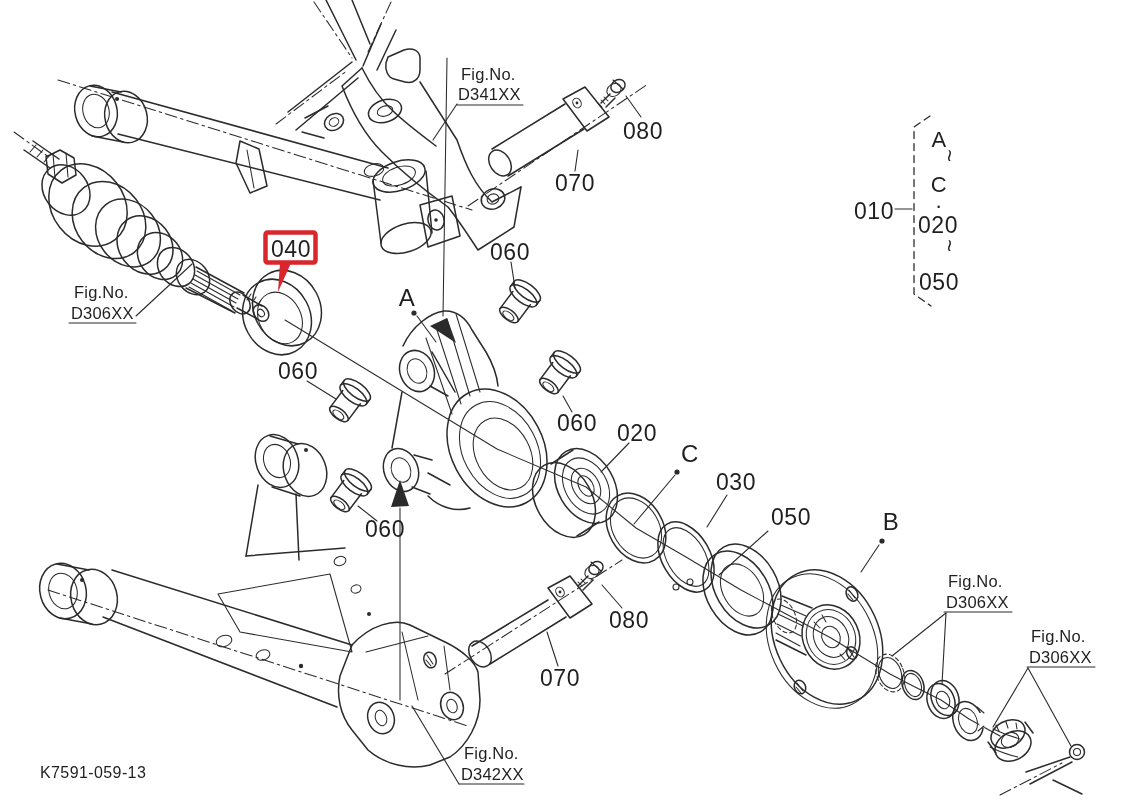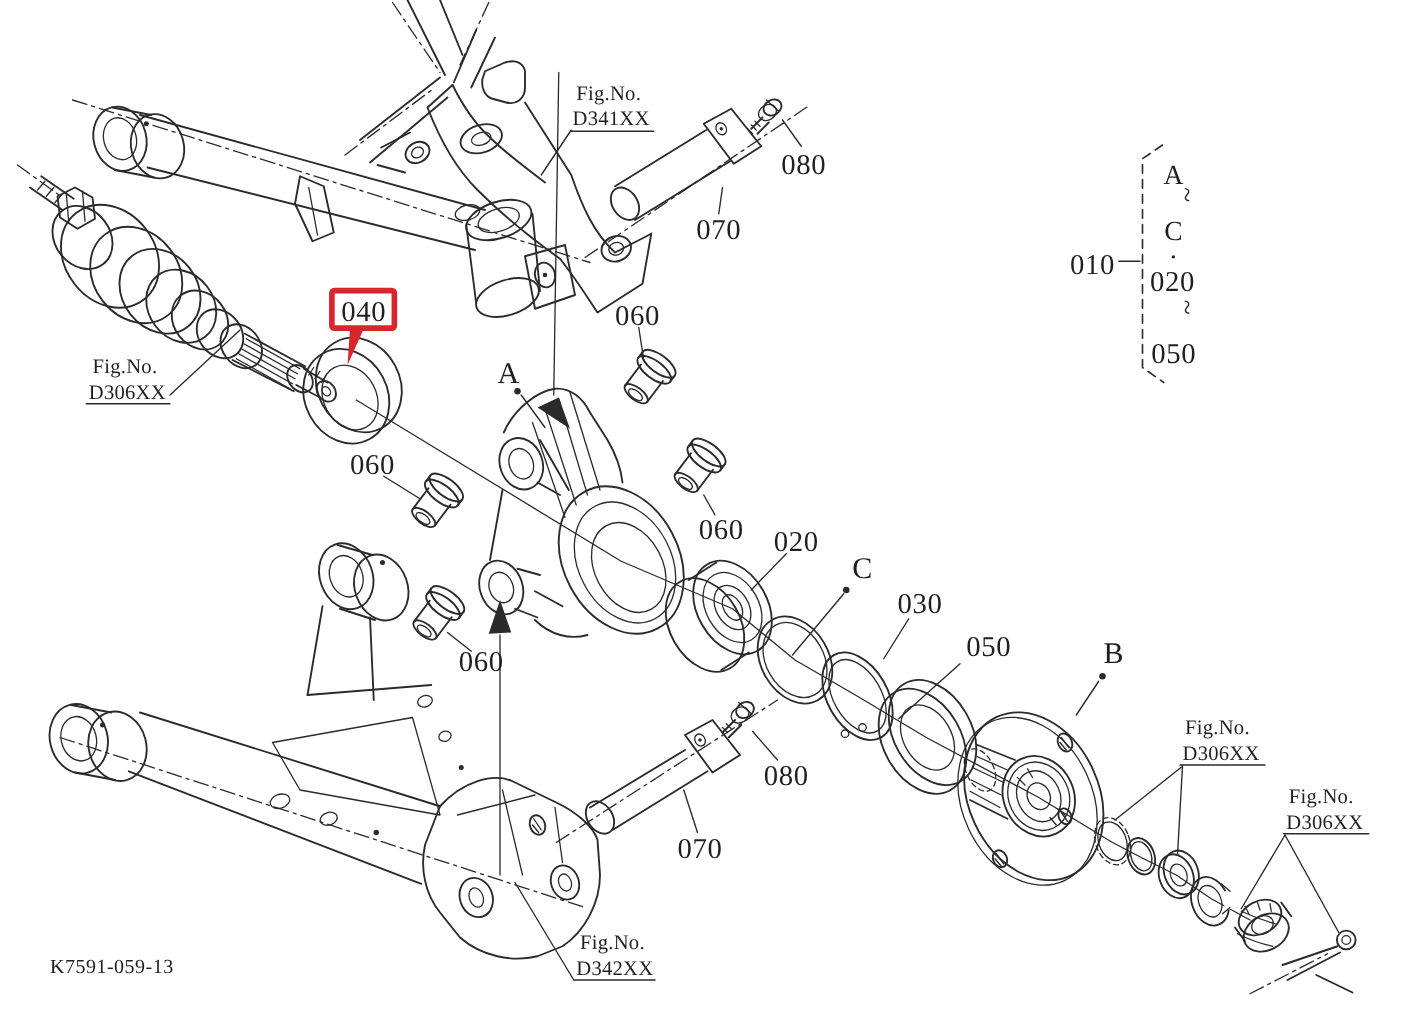--- a/index.html
+++ b/index.html
@@ -1,17 +1,17 @@
 <!DOCTYPE html>
 <html><head>
 <meta charset="utf-8">
 <style>
   html,body{margin:0;padding:0;background:#ffffff;}
   .stage{position:relative;width:1104px;height:810px;background:#ffffff;overflow:hidden;
-         font-family:Liberation Serif, serif;}
+         font-family:Liberation Sans, sans-serif;}
   svg{display:block}
   svg .ln, svg path, svg ellipse, svg line, svg polyline, svg circle{
     fill:none;stroke:#2b2b2b;stroke-width:1.5;stroke-linecap:round;stroke-linejoin:round;}
   svg .thin{stroke-width:1.05}
   svg .axis{stroke-width:1.05;stroke-dasharray:12 4 2.5 4}
   svg .lead{stroke-width:1.1}
   svg .dsh{stroke-dasharray:7 5;stroke-width:1.3}
   svg .hid{stroke-dasharray:4 3;stroke-width:1.05}
   svg .fillb{fill:#2b2b2b;stroke:none}
   svg .erase{stroke:#ffffff;stroke-width:9;stroke-linecap:butt}

